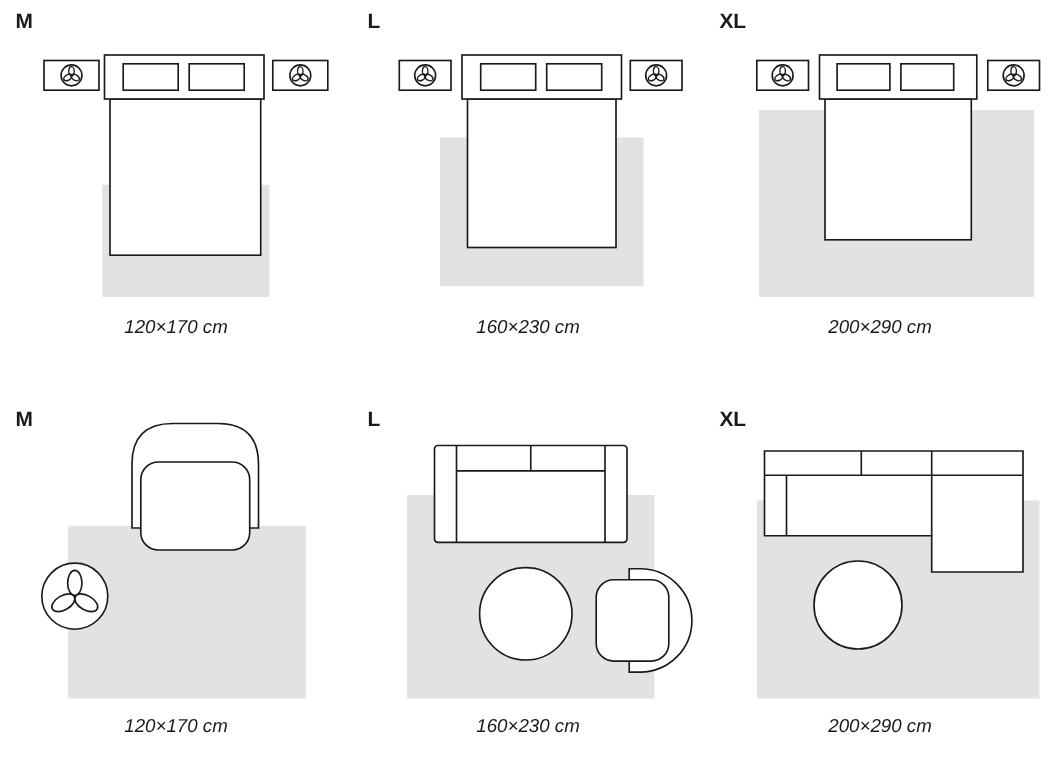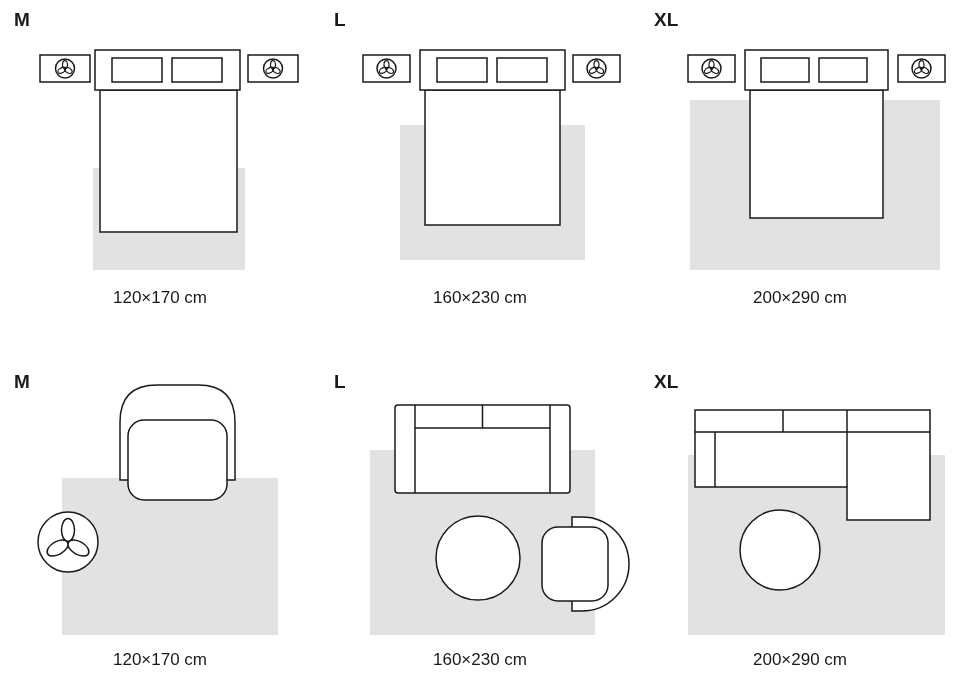--- a/index.html
+++ b/index.html
@@ -16,21 +16,21 @@
   .row2 .panel { height: 328px; }
   .size-label {
     position: absolute; left: 14px; top: 10px;
     font-weight: 700; font-size: 19px; line-height: 1;
   }
   .scene { position: absolute; left: 0; display: block; }
   .row1 .scene { top: 45px; }
   .row2 .scene { top: 18px; }
   .caption {
     position: absolute; top: 288px; width: 100%;
-    text-align: center; font-size: 17px;
+    text-align: center; font-size: 17px; font-style: italic;
   }
   
   .rug-fill { fill: var(--color-rug, #e2e2e3); }
   .furn { fill: #ffffff; stroke: var(--color-stroke, #1a1a1a); stroke-width: 1.5; }
   .ln   { fill: none;    stroke: var(--color-stroke, #1a1a1a); stroke-width: 1.5; }
   .petal  { fill: none;   stroke: var(--color-stroke, #1a1a1a); stroke-width: 1.2; }
   .petal2 { fill: #ffffff; stroke: var(--color-stroke, #1a1a1a); stroke-width: 1.5; }
 </style>
 </head>
 <body>

